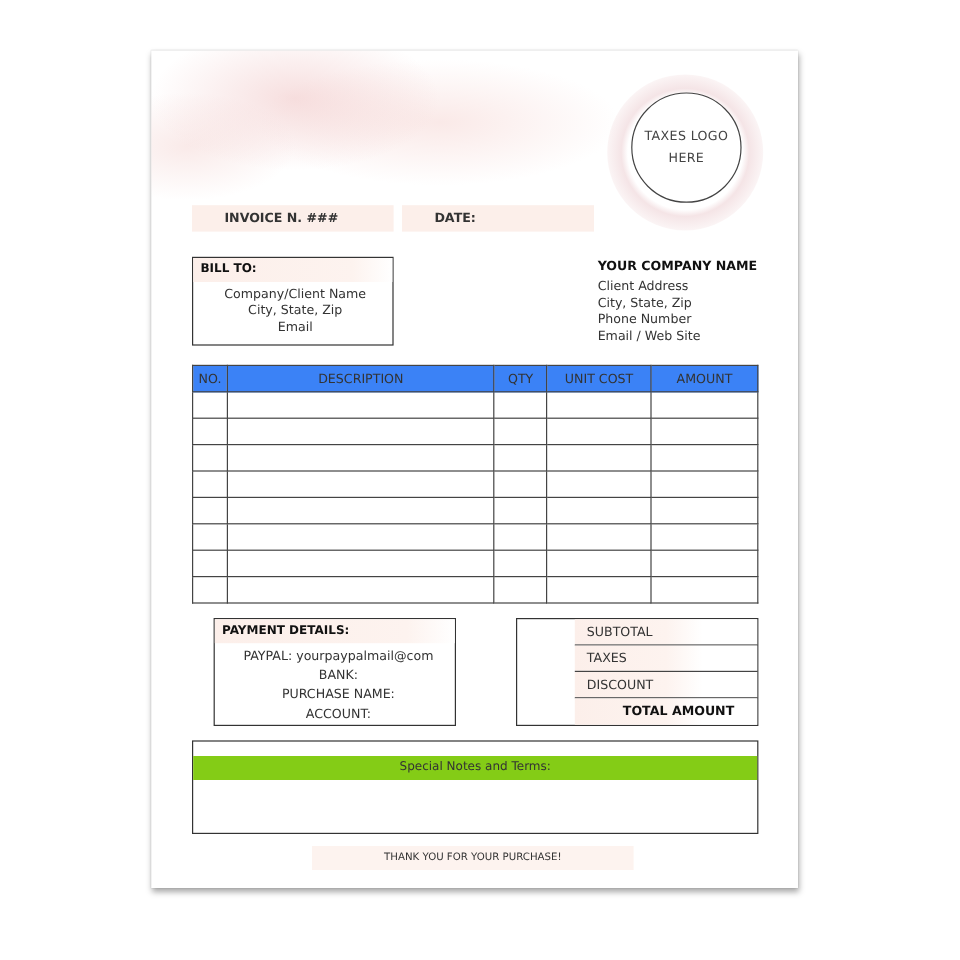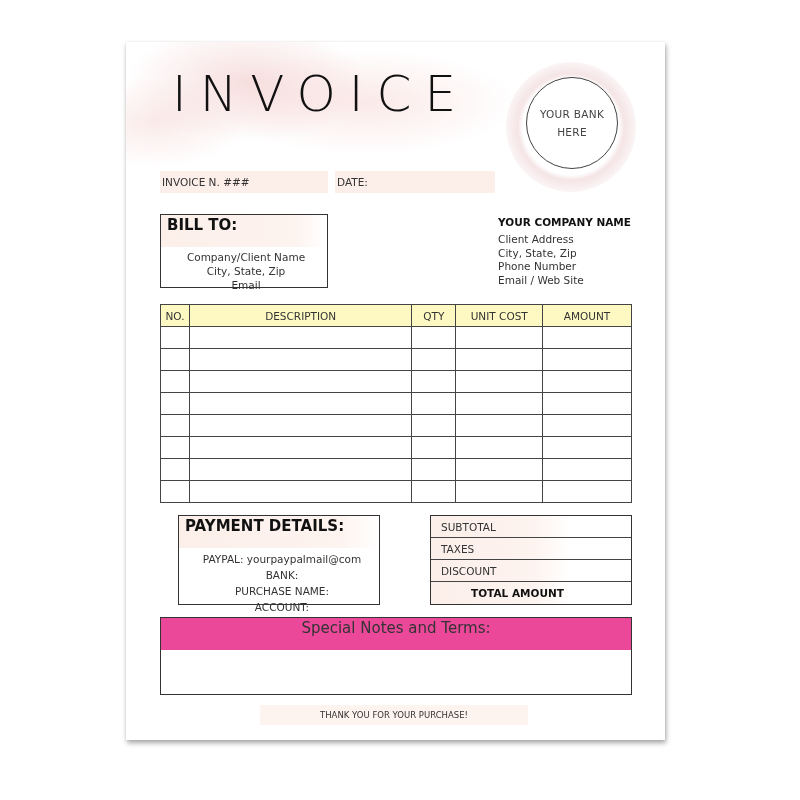--- a/index.html
+++ b/index.html
@@ -30,68 +30,68 @@
     background: radial-gradient(circle, rgba(255,255,255,0) 52%, rgba(232,196,200,0.45) 58%, rgba(238,210,212,0.25) 70%, rgba(255,255,255,0) 74%);
   }
   .logo {
     left: 400px; top: 35px; width: 90px; height: 90px; border: 1.5px solid #444;
     border-radius: 50%; background: #fff;
     display: flex; flex-direction: column; align-items: center; justify-content: center;
     font-size: 10.5px; color: #444; line-height: 18px; letter-spacing: 0.3px;
   }
   .pinkbar { background: #fcefea; }
   .field {
-    height: 22px; line-height: 22px; font-size: 10.5px; color: #333; padding-left: 2px; box-sizing: border-box;
+    height: 22px; line-height: 22px; font-size: 10.5px; color: #333; padding-left: 27px; box-sizing: border-box; font-weight: bold;
   }
   .box { border: 1.5px solid #333; box-sizing: border-box; background: #fff; }
   .box-head {
-    font-weight: bold; font-size: 15px; color: #111; height: 32px; line-height: 20px; padding-left: 6px;
+    font-weight: bold; font-size: 10px; color: #111; height: 20px; line-height: 20px; padding-left: 6px;
     background: linear-gradient(90deg, #fcefea 0%, #fdf3ef 80%, #ffffff 100%);
   }
   .box-lines { font-size: 10.5px; color: #333; line-height: 14px; padding-left: 4px; text-align: center; }
   .company { right: 34px; top: 174px; font-size: 10.5px; color: #333; line-height: 13.4px; }
   .company .cname { font-weight: bold; color: #111; margin-bottom: 4px; font-size: 10.5px; }
 
   table.items {
     position: absolute; left: 34px; top: 262px; width: 472px; border-collapse: collapse;
     border: 1.5px solid #333;
   }
   table.items th, table.items td { border: 1px solid #444; padding: 0; }
   table.items th {
-    height: 21px; font-size: 10.5px; font-weight: normal; color: #333; background: #fef9c3;
+    height: 21px; font-size: 10.5px; font-weight: normal; color: #333; background: #3b82f6;
   }
   table.items td { height: 21px; }
 
   .pay { left: 34px; top: 473px; width: 202px; height: 90px; margin-left: 18px; }
   .pay .box-lines { line-height: 16px; padding-left: 6px; padding-top: 3px; }
   .totals { left: 304px; top: 473px; width: 202px; height: 90px; }
   .totals .trow {
     height: 22px; line-height: 22px; font-size: 10.5px; color: #333; padding-left: 10px;
     border-bottom: 1px solid #444; box-sizing: border-box;
     background: linear-gradient(90deg, #fcefea 0%, #fdf3ef 50%, #ffffff 70%);
+    margin-left: 48px;
   }
   .totals .trow:last-child { border-bottom: none; font-weight: bold; color: #111; padding-left: 40px; }
   .notes { left: 34px; top: 575px; width: 472px; height: 78px; }
-  .notes .box-head { text-align: center; font-weight: normal; color: #333; padding-left: 0; background: #ec4899; }
+  .notes .box-head { text-align: center; font-weight: normal; color: #333; padding-left: 0; background: #84cc16; margin-top: 12px; }
   .thanks {
     left: 134px; top: 663px; width: 268px; height: 20px; line-height: 20px; text-align: center;
     font-size: 8.5px; color: #333; background: #fdf3ef;
   }
 </style>
 </head>
 <body>
 
 <div class="page">
   <div class="wash"></div>
 
-  <div class="abs title">INVOICE</div>
 
   <div class="abs logo-swirl"></div>
   <div class="abs logo">
-    <span>YOUR BANK</span>
+    <span>TAXES LOGO</span>
     <span>HERE</span>
   </div>
 
   <div class="abs field pinkbar" style="left:34px; top:129px; width:168px;">INVOICE N. ###</div>
   <div class="abs field pinkbar" style="left:209px; top:129px; width:160px;">DATE:</div>
 
   <div class="abs box" style="left:34px; top:172px; width:168px; height:74px;">
     <div class="box-head">BILL TO:</div>
     <div class="box-lines" style="padding-top:3px;">
       <div>Company/Client Name</div>

